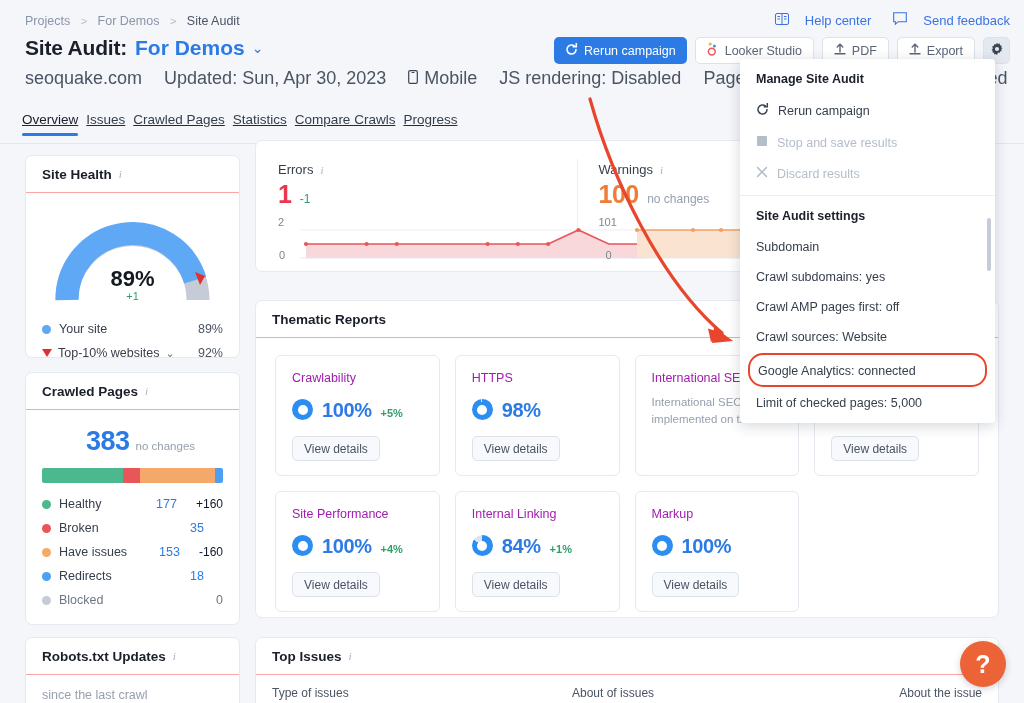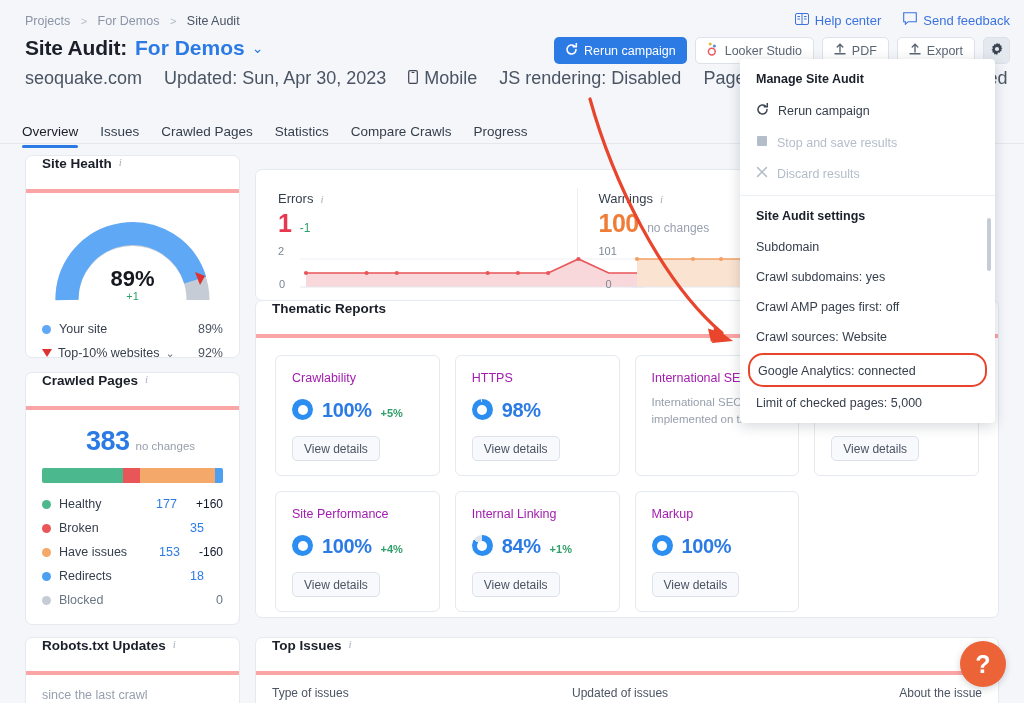--- a/index.html
+++ b/index.html
@@ -11,21 +11,21 @@
     overflow: hidden;
     position: relative;
   }
   
   .topbar { position: absolute; left: 0; top: 0; width: 1024px; height: 32px; }
   .crumbs { position: absolute; left: 25px; top: 14px; font-size: 12.5px; color: #8a95a5; white-space: nowrap; }
   .crumbs .sep { color: #b4bdca; margin: 0 7px; font-size: 11px; }
   .crumbs .cur { color: #4a5463; }
   .crumbs a { color: #8a95a5; text-decoration: none; }
   .util { position: absolute; right: 14px; top: 12px; display: flex; gap: 22px; align-items: center; }
-  .util-link { display: flex; align-items: center; gap: 6px; color: #3b73df; font-size: 13px; cursor: pointer; }
+  .util-link { display: flex; align-items: center; gap: 16px; color: #3b73df; font-size: 13px; cursor: pointer; }
 
   
   .titlerow { position: absolute; left: 25px; top: 36px; display: flex; align-items: center; }
   .title { font-size: 21px; font-weight: bold; color: #1a1f29; letter-spacing: -.2px; }
   .title-proj { font-size: 21px; font-weight: bold; color: #2c7be5; margin-left: 8px; cursor: pointer; }
   .caret { display: inline-block; margin-left: 7px; color: #2c7be5; font-size: 14px; cursor: pointer; }
 
   
   .actions { position: absolute; right: 14px; top: 37px; display: flex; gap: 8px; align-items: center; }
   .btn {
@@ -36,29 +36,29 @@
   .btn-primary { background: #2c7be5; color: #fff; font-weight: normal; }
   .btn-ghost { background: #fff; border: 1px solid #dde2ea; color: #5b6675; }
   .btn-icon { width: 27px; padding: 0; justify-content: center; background: #e4e8ef; border: 1px solid #dde2ea; }
 
   
   .metarow { position: absolute; left: 25px; top: 68px; display: flex; align-items: center; gap: 22px;
              font-size: 18px; color: #4a5463; white-space: nowrap; }
   .meta-item { display: flex; align-items: center; gap: 6px; }
 
   
-  .tabs { position: absolute; left: 22px; top: 124px; display: flex; gap: 22px; }
+  .tabs { position: absolute; left: 22px; top: 112px; display: flex; gap: 8px; text-decoration: underline; }
   .tab { font-size: 13.5px; color: #353e4b; padding-bottom: 9px; cursor: pointer; position: relative; }
   .tab.active { color: #1a1f29; font-weight: normal; }
   .tab.active::after { content: ""; position: absolute; left: 0; right: 0; bottom: 0; height: 3px; background: #2c7be5; border-radius: 2px; }
   .tabline { position: absolute; left: 0; top: 143px; width: 1024px; height: 1px; background: #e3e7ee; }
 
   
   .card { background: #fff; border: 1px solid #e5e9f0; border-radius: 7px; position: absolute; }
-  .card-hd { height: 37px; border-bottom: 4px solid #fca5a5; display: flex; align-items: flex-start; padding: 0 16px; gap: 7px; }
+  .card-hd { height: 37px; border-bottom: 1px solid #fca5a5; display: flex; align-items: center; padding: 0 16px; gap: 7px; }
   .card-title { font-size: 13.5px; font-weight: bold; color: #1a1f29; }
   .info-i { font-size: 11px; color: #a8b1be; font-style: italic; font-family: "Liberation Serif", serif; cursor: pointer; }
 
   
   #site-health { left: 25px; top: 155px; width: 215px; height: 203px; }
   .gauge-wrap { position: relative; width: 175px; height: 92px; margin: 19px auto 0; }
   .legend { margin: 13px 16px 0; }
   .legend-row { display: flex; align-items: center; font-size: 12.5px; color: #353e4b; height: 24px; }
   .dot { width: 9px; height: 9px; border-radius: 50%; margin-right: 8px; flex: none; }
   .tri { width: 0; height: 0; border-left: 5px solid transparent; border-right: 5px solid transparent;
@@ -72,21 +72,21 @@
   .sub-note { font-size: 11.5px; color: #97a0ad; margin-left: 6px; }
   .stackbar { height: 15px; border-radius: 2px; overflow: hidden; display: flex; margin: 11px 16px 0; }
   .pg-row { display: flex; align-items: center; font-size: 12.5px; color: #353e4b; height: 24px; }
   .pg-val { margin-left: auto; color: #2c7be5; }
   .pg-delta { color: #0f172a; margin-left: 19px; font-size: 12px; }
 
   
   #robots { left: 25px; top: 637px; width: 215px; height: 80px; }
 
   
-  #ew { left: 255px; top: 169px; width: 643px; height: 132px; }
+  #ew { left: 255px; top: 140px; width: 643px; height: 132px; }
   .ew-half { position: absolute; top: 0; width: 50%; height: 100%; padding: 21px 0 0 22px; }
   .ew-sep { position: absolute; left: 50%; top: 18px; width: 1px; height: 96px; background: #eceff4; }
   .ew-lbl { display: flex; align-items: center; gap: 7px; font-size: 13px; color: #353e4b; }
   .ew-num { font-size: 25px; font-weight: bold; letter-spacing: -.5px; }
   .ew-delta { font-size: 12px; color: #2f9e68; margin-left: 4px; font-weight: normal; }
   .spark { position: relative; margin-top: 7px; }
   .axis-lab { position: absolute; font-size: 11px; color: #7c8694; }
 
   
   #thematic { left: 255px; top: 300px; width: 744px; height: 318px; }
@@ -453,21 +453,21 @@
     </div>
 </div>
 
 <div class="card" id="topissues">
   <div class="card-hd">
     <span class="card-title">Top Issues</span>
     <span class="info-i">i</span>
   </div>
   <div class="ti-head">
     <span class="ti-c1">Type of issues</span>
-    <span class="ti-c2">Updated of issues</span>
+    <span class="ti-c2">About of issues</span>
     <span class="ti-c3">About the issue</span>
   </div>
 </div>
 
 <div id="dropdown">
   <div class="dd-sec-title">Manage Site Audit</div>
 
   <div class="dd-item">
     <span>
       <svg width="13" height="13" viewBox="0 0 13 13">

